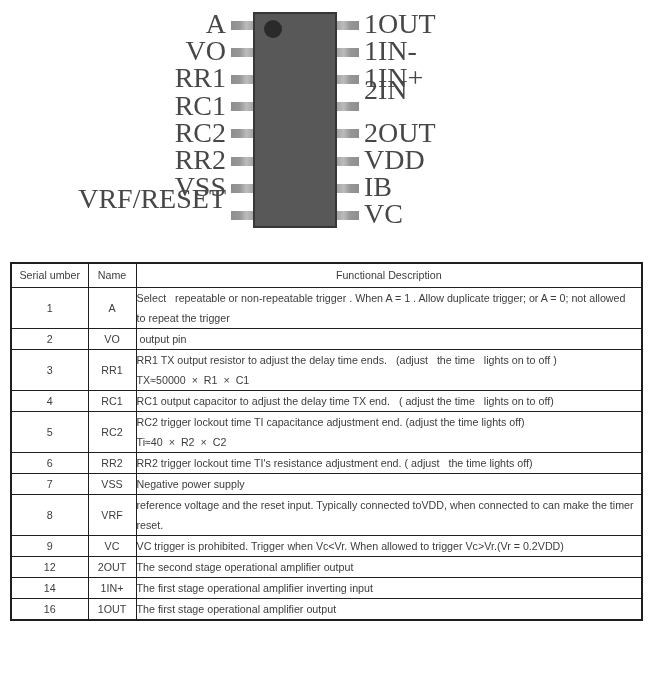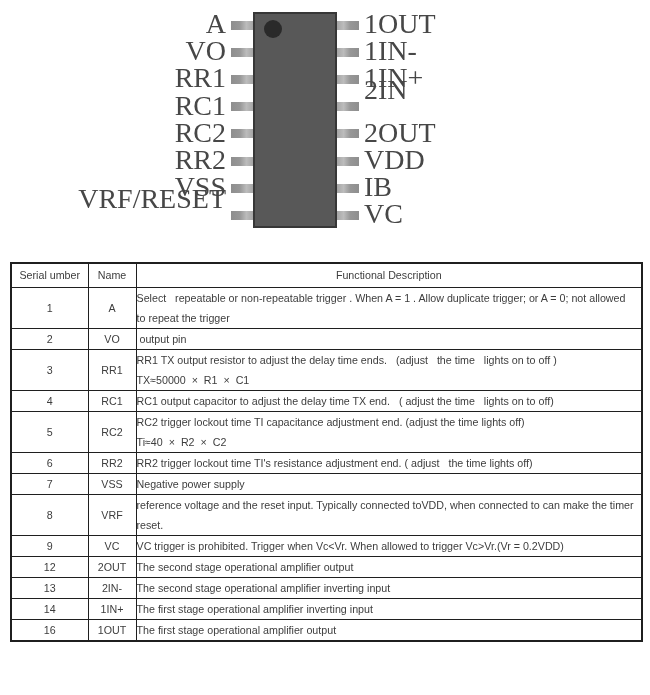--- a/index.html
+++ b/index.html
@@ -206,27 +206,20 @@
         </td>
   </tr>
       <tr style="height: 20px;">
     <td class="c-serial">12</td>
     <td class="c-name">2OUT</td>
     <td class="c-desc">
           <div class="desc-line">The second stage operational amplifier output</div>
         </td>
   </tr>
       <tr style="height: 20px;">
-    <td class="c-serial">13</td>
-    <td class="c-name">2IN-</td>
-    <td class="c-desc">
-          <div class="desc-line">The second stage operational amplifier inverting input</div>
-        </td>
-  </tr>
-      <tr style="height: 20px;">
     <td class="c-serial">14</td>
     <td class="c-name">1IN+</td>
     <td class="c-desc">
           <div class="desc-line">The first stage operational amplifier inverting input</div>
         </td>
   </tr>
       <tr style="height: 20px;">
     <td class="c-serial">16</td>
     <td class="c-name">1OUT</td>
     <td class="c-desc">

